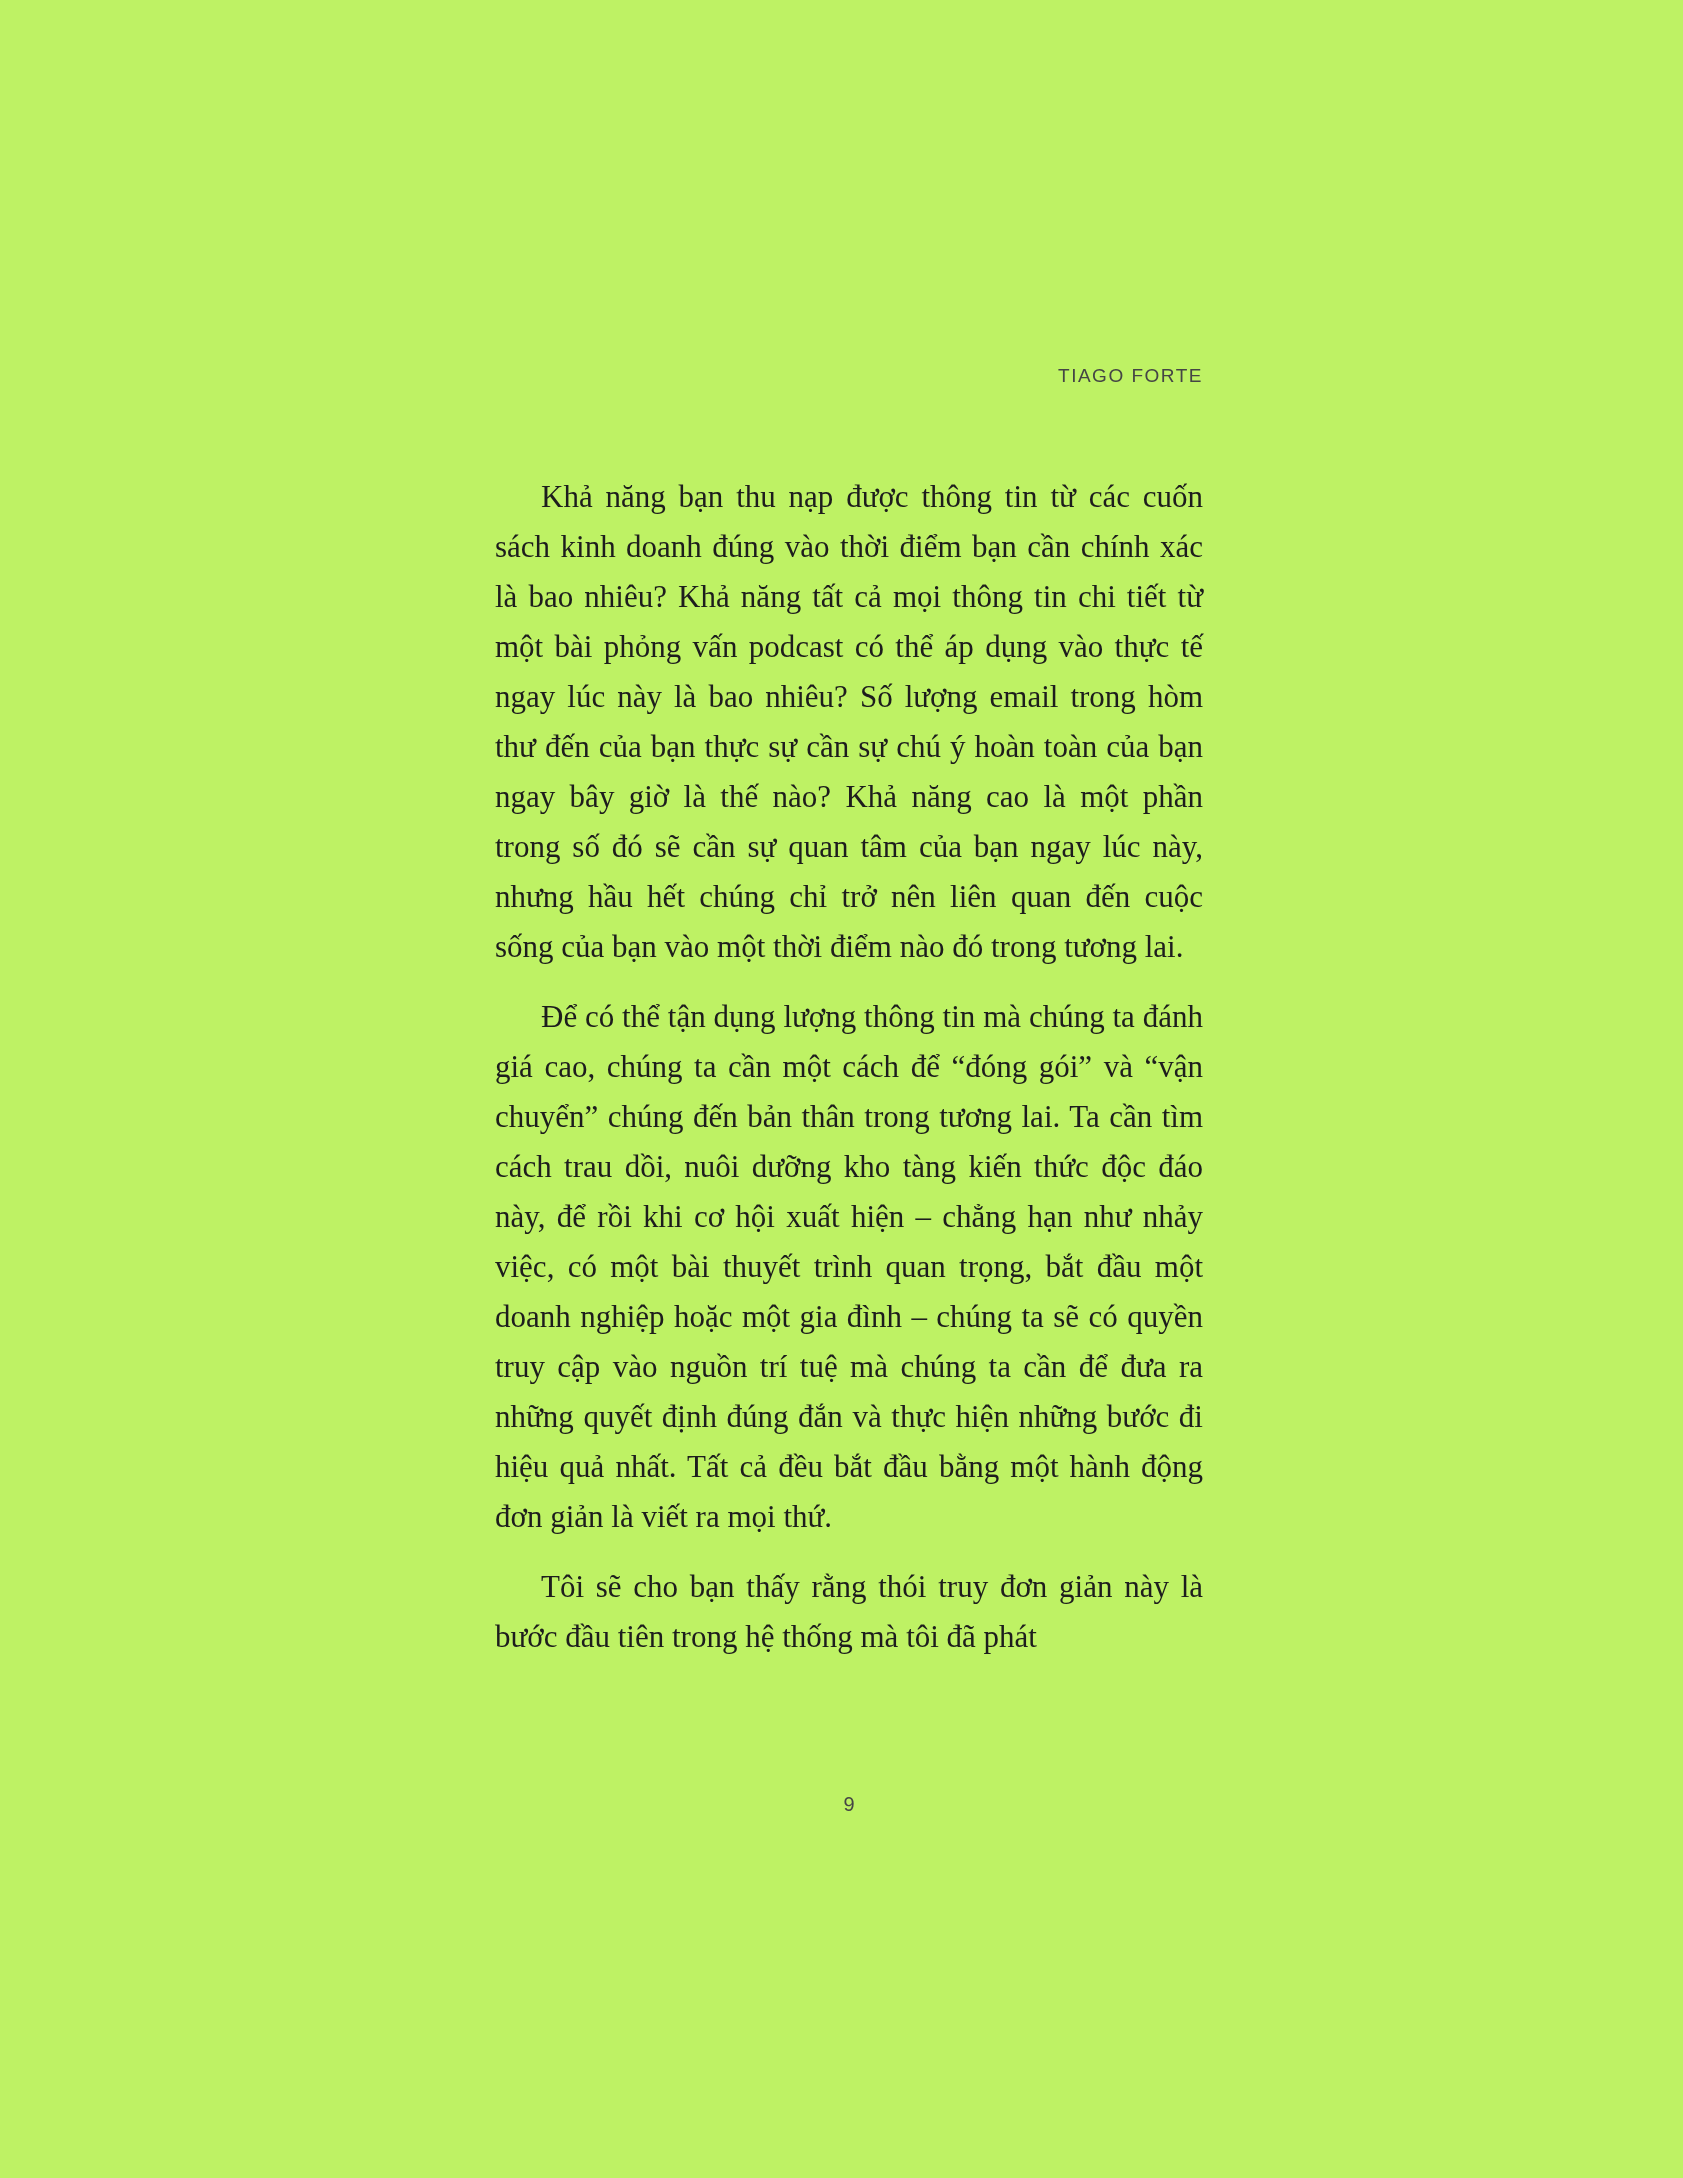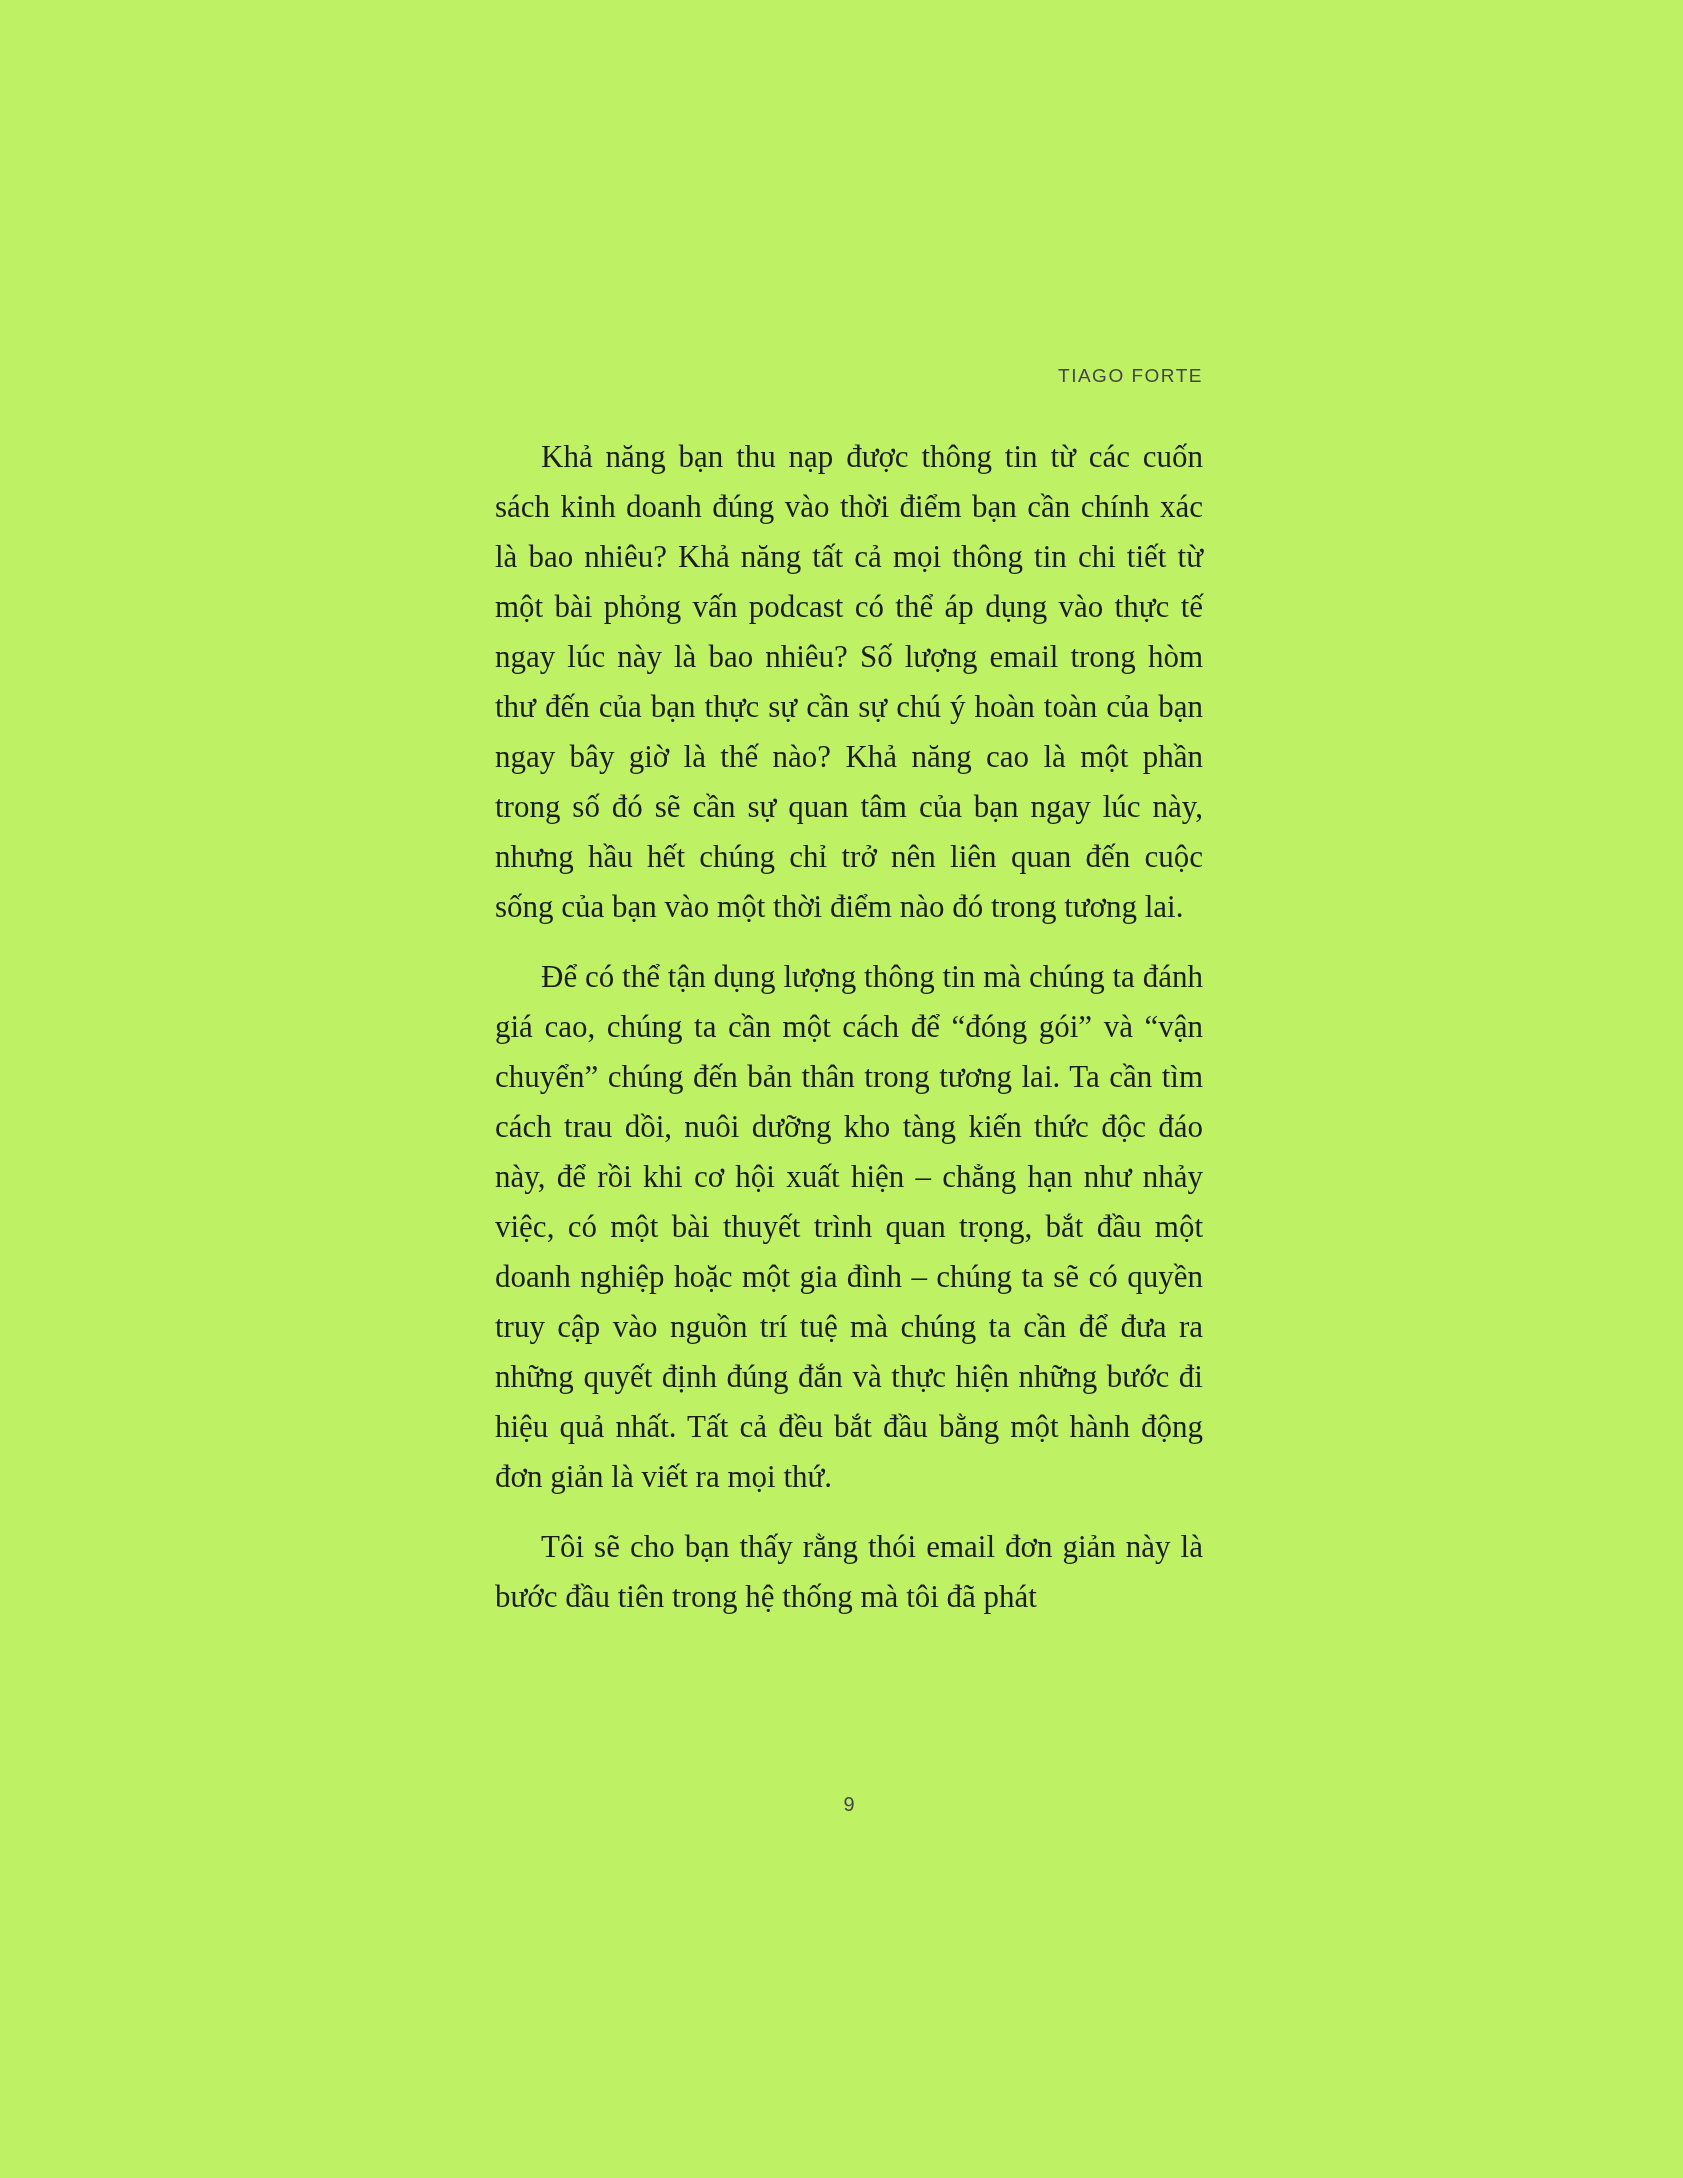--- a/index.html
+++ b/index.html
@@ -21,21 +21,21 @@
     width: 708px;
     text-align: right;
     font-family: "Liberation Sans", sans-serif;
     font-size: 19px;
     line-height: 20px;
     letter-spacing: 1.5px;
     color: #454545;
   }
   .body-text {
     position: absolute;
-    top: 432px;
+    top: 472px;
     left: 495px;
     width: 708px;
     font-family: "Liberation Serif", "DejaVu Serif", serif;
     font-size: 31px;
     line-height: 50px;
     color: #1d1d1d;
     text-align: justify;
   }
   .body-text p {
     margin: 0 0 20px 0;
@@ -56,19 +56,19 @@
 </head>
 <body>
 
 <div class="page">
 
   <div class="running-header">TIAGO FORTE</div>
 
   <div class="body-text">
     <p>Khả năng bạn thu nạp được thông tin từ các cuốn sách kinh doanh đúng vào thời điểm bạn cần chính xác là bao nhiêu? Khả năng tất cả mọi thông tin chi tiết từ một bài phỏng vấn podcast có thể áp dụng vào thực tế ngay lúc này là bao nhiêu? Số lượng email trong hòm thư đến của bạn thực sự cần sự chú ý hoàn toàn của bạn ngay bây giờ là thế nào? Khả năng cao là một phần trong số đó sẽ cần sự quan tâm của bạn ngay lúc này, nhưng hầu hết chúng chỉ trở nên liên quan đến cuộc sống của bạn vào một thời điểm nào đó trong tương lai.</p>
     <p>Để có thể tận dụng lượng thông tin mà chúng ta đánh giá cao, chúng ta cần một cách để “đóng gói” và “vận chuyển” chúng đến bản thân trong tương lai. Ta cần tìm cách trau dồi, nuôi dưỡng kho tàng kiến thức độc đáo này, để rồi khi cơ hội xuất hiện – chẳng hạn như nhảy việc, có một bài thuyết trình quan trọng, bắt đầu một doanh nghiệp hoặc một gia đình – chúng ta sẽ có quyền truy cập vào nguồn trí tuệ mà chúng ta cần để đưa ra những quyết định đúng đắn và thực hiện những bước đi hiệu quả nhất. Tất cả đều bắt đầu bằng một hành động đơn giản là viết ra mọi thứ.</p>
-    <p>Tôi sẽ cho bạn thấy rằng thói email đơn giản này là bước đầu tiên trong hệ thống mà tôi đã phát</p>
+    <p>Tôi sẽ cho bạn thấy rằng thói truy đơn giản này là bước đầu tiên trong hệ thống mà tôi đã phát</p>
   </div>
 
   <div class="page-number">9</div>
 
 </div>
 
 
 </body></html>

